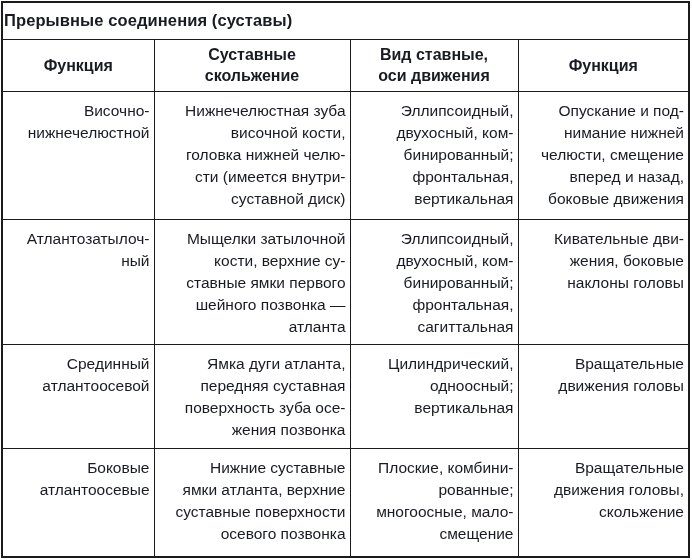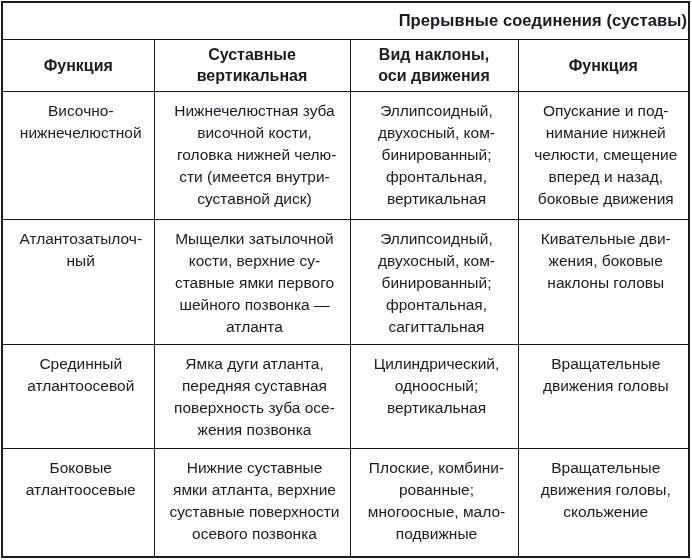--- a/index.html
+++ b/index.html
@@ -24,39 +24,39 @@
     color: #181b22;
     border: 2.5px solid #1b1b1b;
   }
   table.joints td, table.joints th {
     border: 1.5px solid #1b1b1b;
     box-sizing: border-box;
     overflow: hidden;
   }
   tr.title-row td {
     height: 37px;
-    text-align: right;
+    text-align: left;
     vertical-align: middle;
     font-weight: bold;
     font-size: 16.5px;
     letter-spacing: 0.1px;
   }
   tr.header-row th {
     height: 52px;
     text-align: center;
     vertical-align: middle;
     font-weight: bold;
     font-size: 16px;
     line-height: 21px;
     white-space: pre-wrap;
     padding: 2px 4px;
   }
   tbody td {
     vertical-align: top;
-    text-align: center;
+    text-align: right;
     font-size: 15.5px;
     line-height: 22px;
     padding: 8px 4px 4px 9px;
     white-space: pre-wrap;
   }
   tr.row-1 { height: 128px; }
   tr.row-2 { height: 125px; padding-left: 18px; }
   tr.row-3 { height: 104px; padding-left: 32px; }
   tr.row-4 { height: auto; }
   col.c1 { width: 152px; }
@@ -75,22 +75,22 @@
         <col class="c3">
         <col class="c4">
     </colgroup>
     <thead>
       <tr class="title-row">
         <td colspan="4">Прерывные соединения (суставы)</td>
       </tr>
       <tr class="header-row">
         <th>Функция</th>
         <th>Суставные
-вертикальная</th>
-        <th>Вид наклоны,
+скольжение</th>
+        <th>Вид ставные,
 оси движения</th>
         <th>Функция</th>
       </tr>
     </thead>
     <tbody>
       <tr class="row-1">
         <td>Височно-
 нижнечелюстной</td>
         <td>Нижнечелюстная зуба
 височной кости,
@@ -141,20 +141,20 @@
       <tr class="row-4">
         <td>Боковые
 атлантоосевые</td>
         <td>Нижние суставные
 ямки атланта, верхние
 суставные поверхности
 осевого позвонка</td>
         <td>Плоские, комбини-
 рованные;
 многоосные, мало-
-подвижные</td>
+смещение</td>
         <td>Вращательные
 движения головы,
 скольжение</td>
       </tr>
     </tbody>
   </table>
 </div>
 
 </body></html>

